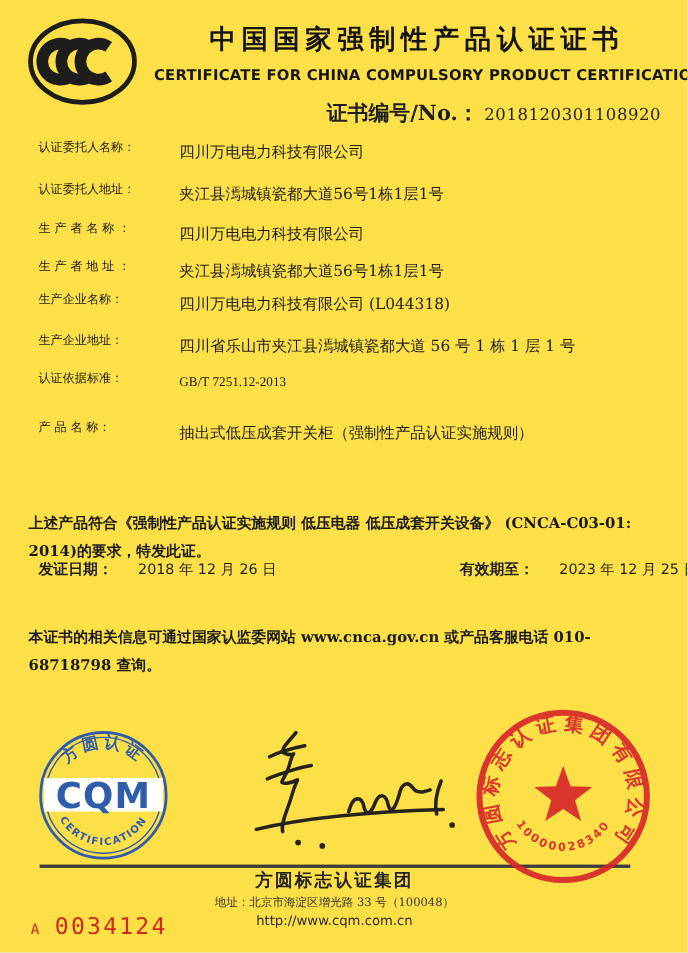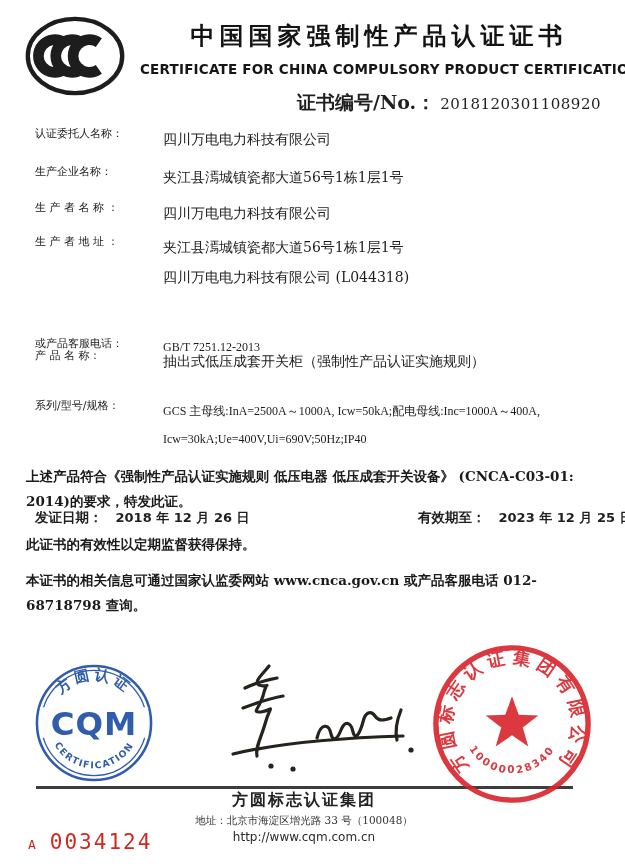--- a/index.html
+++ b/index.html
@@ -1,18 +1,18 @@
 <!DOCTYPE html>
 <html><head>
 <meta charset="utf-8">
 <style>
   html,body{margin:0;padding:0;background:#e8e8e8;}
   .page{
     position:relative; width:625px; height:866px; margin:0 auto;
-    background:#ffffff; overflow:hidden; color:#1f1f1f;
+    background:#fde047; overflow:hidden; color:#1f1f1f;
     font-family:"DejaVu Serif","Liberation Serif",serif;
   }
   
   .ccc-logo{position:absolute; left:22px; top:12px; width:106px; height:88px;}
   .title-wrap{position:absolute; left:140px; top:20px; width:478px; text-align:center;}
   .title-cn{
     font-family:"DejaVu Sans","Liberation Sans",sans-serif;
     font-size:24px; font-weight:700; letter-spacing:5px; color:#141414; white-space:nowrap;
   }
   .title-en{
@@ -29,21 +29,21 @@
     font-size:11px; font-weight:400; color:#181818; white-space:nowrap;
   }
   .val{
     position:absolute; left:128px; top:0; width:438px;
     font-size:14px; line-height:1.95; color:#1c1c1c;
   }
   .val.tech{font-family:Liberation Serif, serif; font-size:12px;}
   
   .para{position:absolute; left:26px; width:570px; font-size:13.5px; font-weight:600; line-height:1.85; color:#1a1a1a;}
   .inline-pair{position:absolute; white-space:nowrap; font-size:13.5px; font-weight:700;}
-  .inline-pair .v{font-weight:700; font-family:"DejaVu Sans","Liberation Sans",sans-serif; font-size:13px; margin-left:13px;}
+  .inline-pair .v{font-weight:400; font-family:"DejaVu Sans","Liberation Sans",sans-serif; font-size:13px; margin-left:23px;}
   
   .cqm-logo{position:absolute; left:33px; top:662px; width:122px; height:122px;}
   .signature{position:absolute; left:205px; top:652px; width:230px; height:125px;}
   .red-stamp{position:absolute; left:428px; top:640px; width:168px; height:168px; z-index:5; opacity:0.9;}
   
   .footer-line{position:absolute; left:36px; top:786px; width:537px; height:2.5px; background:#3d3d3d;}
   .footer{position:absolute; left:0; top:790px; width:608px; text-align:center;}
   .footer-org{font-size:16px; font-weight:700; letter-spacing:2px; color:#222;}
   .footer-addr{font-size:10.5px; margin-top:3px; color:#333;}
   .footer-site{font-family:"DejaVu Sans","Liberation Sans",sans-serif; font-size:12px; font-weight:400; margin-top:2px; color:#2a2a2a;}
@@ -73,58 +73,58 @@
   <div class="certno">
     <span class="lab">证书编号/No.：</span>
     <span class="num">2018120301108920</span>
   </div>
 
   <div class="row" style="top:126px">
     <span class="lbl">认证委托人名称：</span>
     <span class="val">四川万电电力科技有限公司</span>
   </div>
   <div class="row" style="top:164px">
-    <span class="lbl">生产企业名称：</span>
+    <span class="lbl">认证委托人地址：</span>
     <span class="val">夹江县漹城镇瓷都大道56号1栋1层1号</span>
   </div>
   <div class="row" style="top:200px">
     <span class="lbl">生 产 者 名 称 ：</span>
     <span class="val">四川万电电力科技有限公司</span>
   </div>
   <div class="row" style="top:234px">
     <span class="lbl">生 产 者 地 址 ：</span>
     <span class="val">夹江县漹城镇瓷都大道56号1栋1层1号</span>
   </div>
   <div class="row" style="top:264px">
+    <span class="lbl">生产企业名称：</span>
     <span class="val">四川万电电力科技有限公司 (L044318)</span>
   </div>
+  <div class="row" style="top:302px">
+    <span class="lbl">生产企业地址：</span>
+    <span class="val">四川省乐山市夹江县漹城镇瓷都大道 56 号 1 栋 1 层 1 号</span>
+  </div>
   <div class="row" style="top:336px">
-    <span class="lbl">或产品客服电话：</span>
+    <span class="lbl">认证依据标准：</span>
     <span class="val tech">GB/T 7251.12-2013</span>
   </div>
-  <div class="row" style="top:348px">
+  <div class="row" style="top:381px">
     <span class="lbl">产 品 名 称：</span>
     <span class="val">抽出式低压成套开关柜（强制性产品认证实施规则）</span>
-  </div>
-  <div class="row" style="top:398px">
-    <span class="lbl">系列/型号/规格：</span>
-    <span class="val tech" style="line-height:2.3;">GCS 主母线:InA=2500A～1000A, Icw=50kA;配电母线:Inc=1000A～400A, Icw=30kA;Ue=400V,Ui=690V;50Hz;IP40</span>
   </div>
 
   <div class="para" style="top:464px">上述产品符合《强制性产品认证实施规则 低压电器 低压成套开关设备》 (CNCA-C03-01: 2014)的要求，特发此证。</div>
 
   <div class="inline-pair" style="left:35px; top:509px">
     <span>发证日期：</span><span class="v">2018 年 12 月 26 日</span>
   </div>
   <div class="inline-pair" style="left:418px; top:509px">
     <span>有效期至：</span><span class="v">2023 年 12 月 25 日</span>
   </div>
 
-  <div class="para" style="top:532px">此证书的有效性以定期监督获得保持。</div>
-  <div class="para" style="top:568px">本证书的相关信息可通过国家认监委网站 www.cnca.gov.cn 或产品客服电话 012-68718798 查询。</div>
+  <div class="para" style="top:568px">本证书的相关信息可通过国家认监委网站 www.cnca.gov.cn 或产品客服电话 010-68718798 查询。</div>
 
   <svg class="cqm-logo" viewBox="0 0 124 124" aria-hidden="true">
     <defs>
       <path id="cqmTop" d="M 18 62 A 44 44 0 0 1 106 62"></path>
       <path id="cqmBot" d="M 16 62 A 46 46 0 0 0 108 62"></path>
     </defs>
     <circle cx="62" cy="62" r="58" fill="none" stroke="#2f5cab" stroke-width="2.6"></circle>
     <circle cx="62" cy="62" r="53.5" fill="none" stroke="#2f5cab" stroke-width="1.3"></circle>
     <text font-family="DejaVu Sans, Liberation Sans, sans-serif" font-size="15" font-weight="700" fill="#2f5cab" letter-spacing="4">
       <textPath href="#cqmTop" startOffset="50%" text-anchor="middle">方圆认证</textPath>

